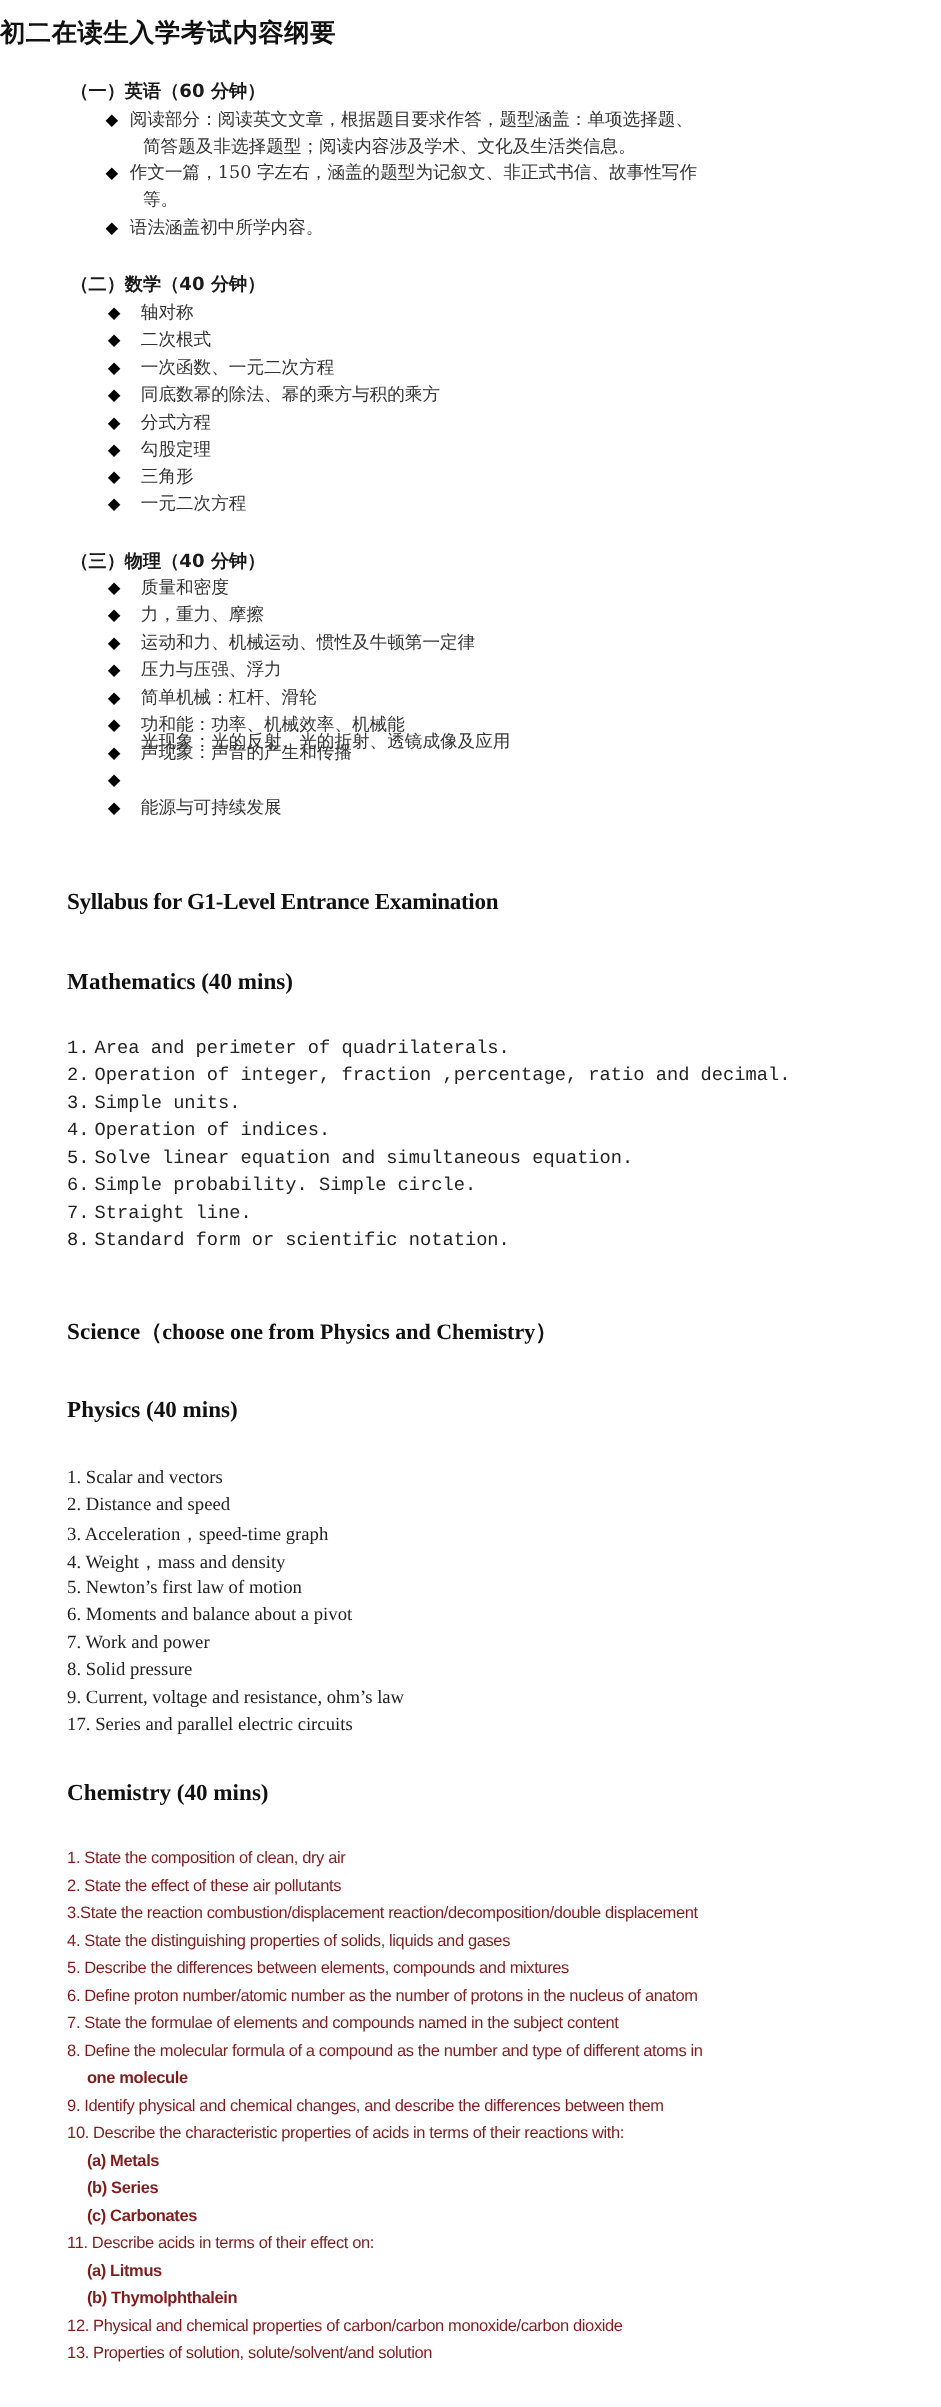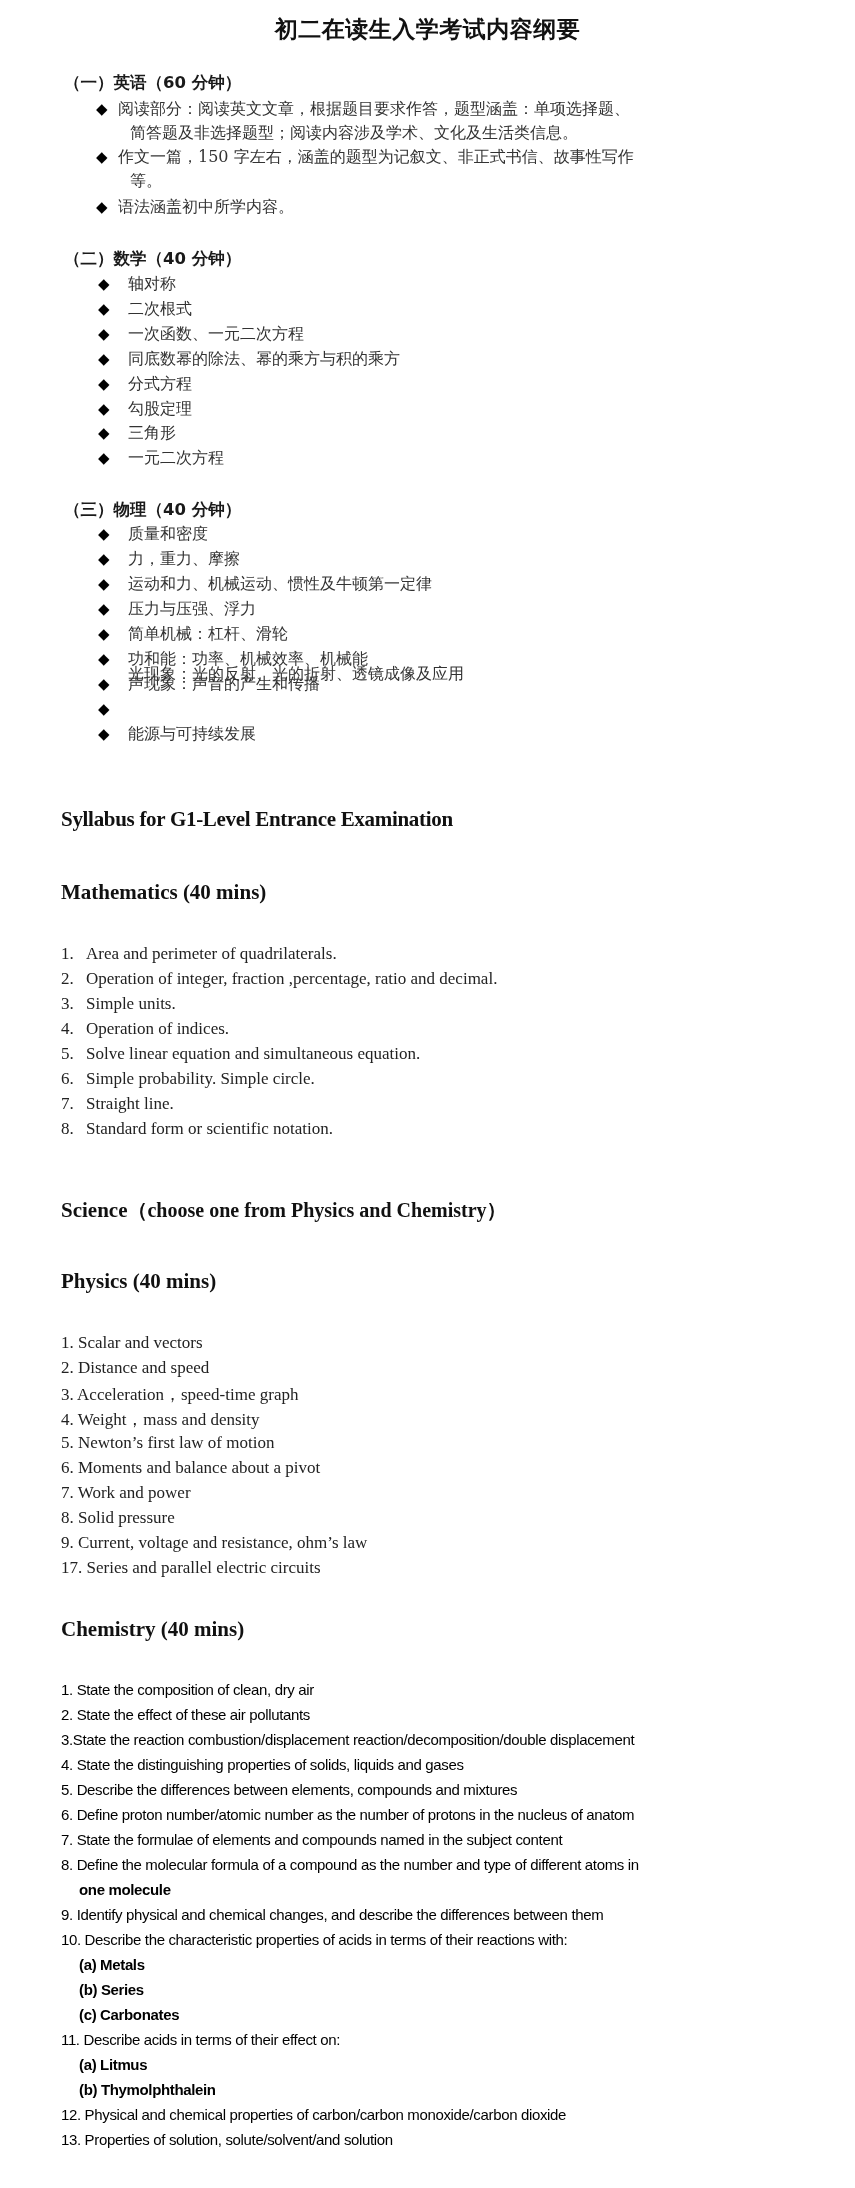--- a/index.html
+++ b/index.html
@@ -2,21 +2,21 @@
 <html><head>
   <meta charset="utf-8">
   <style>
     html, body { margin: 0; padding: 0; background: #ffffff; }
     body {
       width: 855px; height: 2188px; position: relative; overflow: hidden;
       color: #111; font-family: "DejaVu Serif", "Liberation Serif", serif;
     }
     .abs { position: absolute; white-space: nowrap; }
     .title {
-      left: 0; width: 855px; top: 14px; text-align: center;
+      left: 0; width: 855px; top: 14px; text-align: left;
       font-size: 23px; font-weight: bold; letter-spacing: 0.5px; color: #111;
       font-family: "DejaVu Sans", "Liberation Sans", sans-serif;
     }
     .cn-head {
       left: 64px; font-size: 16.5px; font-weight: bold; color: #1a1a1a;
       font-family: "DejaVu Sans", "Liberation Sans", sans-serif;
     }
     .cn-item {
       font-size: 16px; color: #333;
       font-family: "DejaVu Serif", "Liberation Serif", serif;
@@ -27,29 +27,29 @@
       font-family: "Liberation Serif", "DejaVu Serif", serif;
       letter-spacing: -0.3px;
     }
     .en-head {
       left: 61px; font-size: 21px; font-weight: bold; color: #111;
       font-family: "Liberation Serif", "DejaVu Serif", serif;
     }
     .en-head .paren { font-size: 20px; }
     .serif-item {
       left: 61px; font-size: 17px; color: #222;
-      font-family: Liberation Serif, serif;
+      font-family: Liberation Mono, monospace;
     }
     .serif-item .num { display: inline-block; width: 25px; }
     .phys-item {
       left: 61px; font-size: 17px; color: #222;
       font-family: "Liberation Serif", "DejaVu Serif", serif;
     }
     .chem-item {
-      left: 61px; font-size: 15px; color: #000000;
+      left: 61px; font-size: 15px; color: #7f1d1d;
       font-family: "Liberation Sans", "DejaVu Sans", sans-serif;
       letter-spacing: -0.35px;
     }
     .chem-item.indent { left: 79px; font-weight: bold; }
   </style>
 </head>
 <body>
 
 <div class="abs title">初二在读生入学考试内容纲要</div>
 

